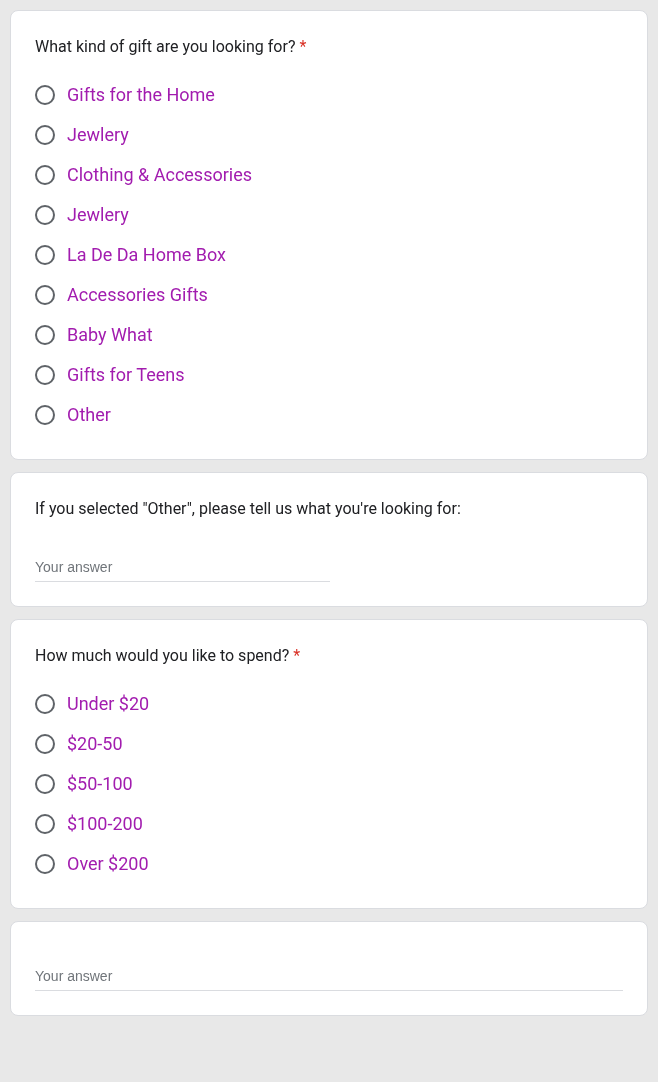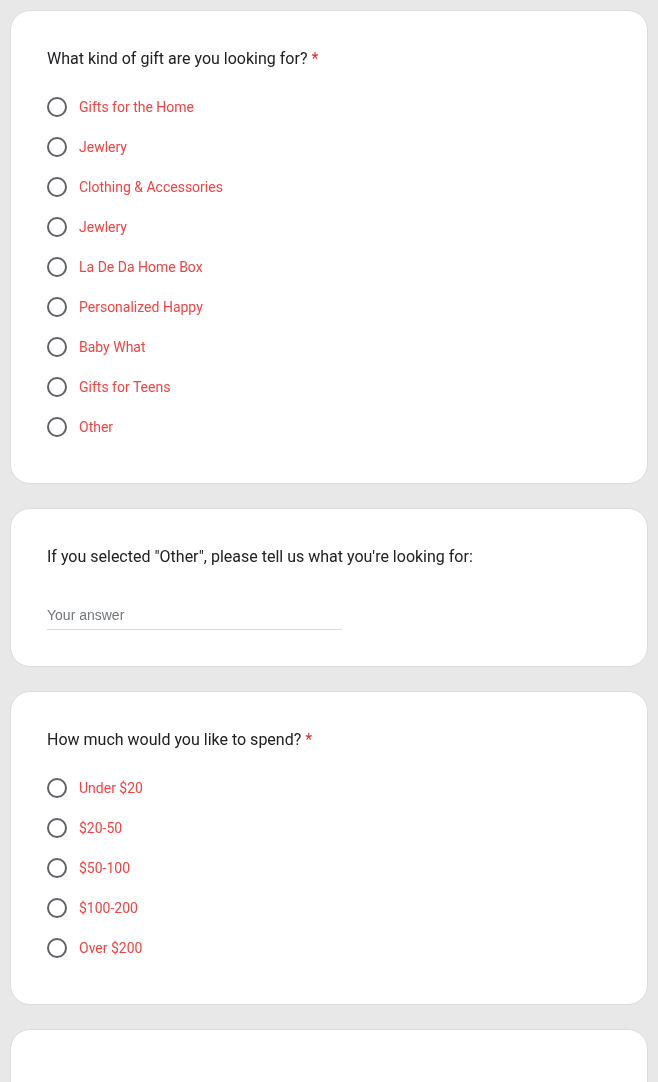--- a/index.html
+++ b/index.html
@@ -5,23 +5,23 @@
   * { box-sizing: border-box; margin: 0; padding: 0; }
   body {
     background: #e8e8e8;
     font-family: Roboto, Arial, sans-serif;
     padding: 10px;
     width: 658px;
   }
   .card {
     background: #fff;
     border: 1px solid #dadce0;
-    border-radius: 20px;
-    margin-bottom: 24px;
-    padding: 36px;
+    border-radius: 8px;
+    margin-bottom: 12px;
+    padding: 24px;
   }
   .question-title {
     font-size: 16px;
     color: #202124;
     font-weight: 400;
     line-height: 24px;
     margin-bottom: 16px;
   }
   .required {
     color: #d93025;
@@ -39,22 +39,22 @@
   }
   .radio-circle {
     width: 20px;
     height: 20px;
     border: 2px solid #5f6368;
     border-radius: 50%;
     flex-shrink: 0;
     margin-right: 12px;
   }
   .radio-label {
-    font-size: 14px;
-    color: #ef4444;
+    font-size: 18px;
+    color: #a21caf;
     line-height: 20px;
     text-align: center;
   }
   .text-input {
     border: none;
     border-bottom: 1px solid #dadce0;
     font-size: 14px;
     color: #202124;
     padding: 4px 0 6px 0;
     outline: none;
@@ -93,21 +93,21 @@
     <label class="radio-row">
         <span class="radio-circle"></span>
         <span class="radio-label">Jewlery</span>
       </label>
     <label class="radio-row">
         <span class="radio-circle"></span>
         <span class="radio-label">La De Da Home Box</span>
       </label>
     <label class="radio-row">
         <span class="radio-circle"></span>
-        <span class="radio-label">Personalized Happy</span>
+        <span class="radio-label">Accessories Gifts</span>
       </label>
     <label class="radio-row">
         <span class="radio-circle"></span>
         <span class="radio-label">Baby What</span>
       </label>
     <label class="radio-row">
         <span class="radio-circle"></span>
         <span class="radio-label">Gifts for Teens</span>
       </label>
     <label class="radio-row">

